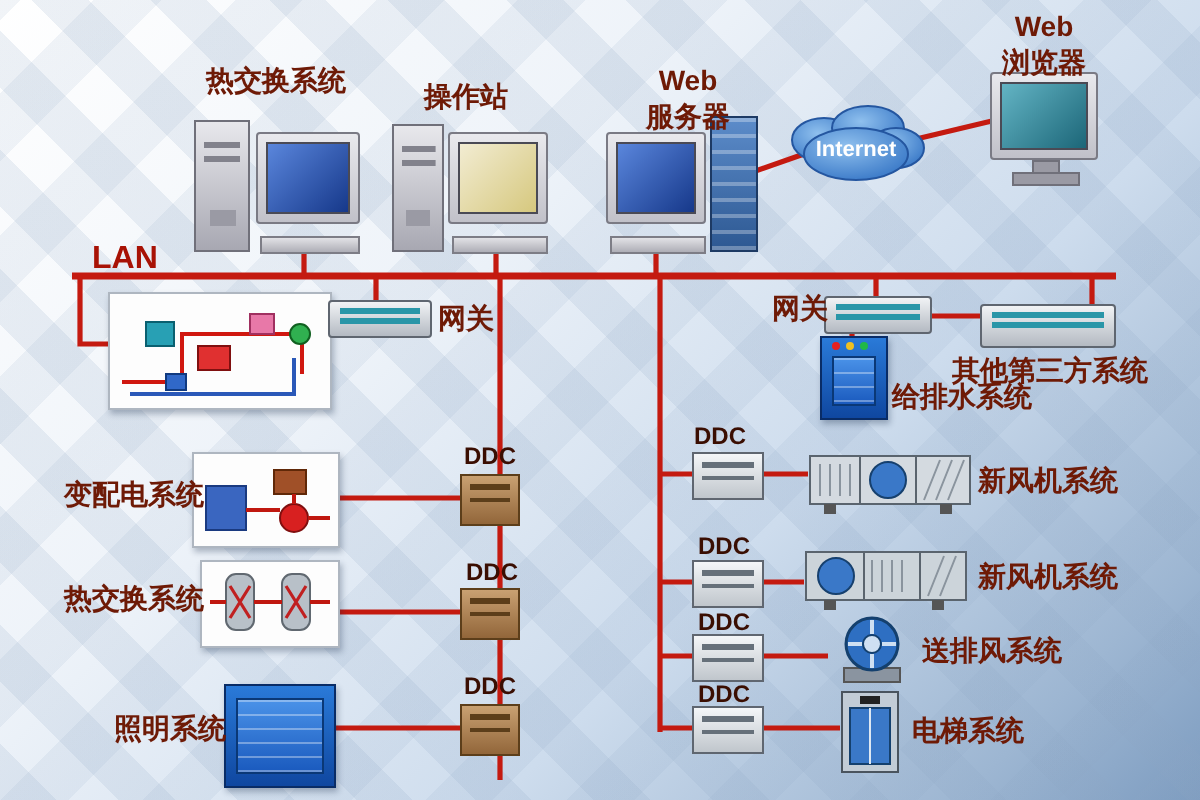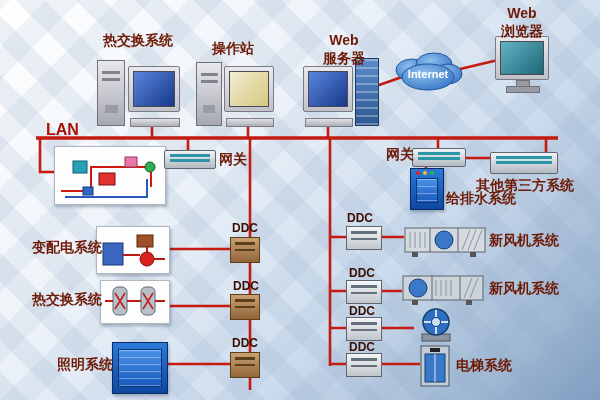--- a/index.html
+++ b/index.html
@@ -229,20 +229,21 @@
   <div class="ddc" style="left:349px;top:304px">DDC</div>
   <div class="ddcdev" style="left:346px;top:317px;width:34px;height:22px"></div>
   <div class="icon" style="left:414px;top:306px;width:44px;height:38px">
     <svg viewBox="0 0 44 38">
       <rect x="8" y="28" width="28" height="7" fill="#8a94a0" stroke="#555"></rect>
       <circle cx="22" cy="16" r="13" fill="#2e6fc2" stroke="#14406e" stroke-width="1.5"></circle>
       <circle cx="22" cy="16" r="4.5" fill="#cfe0f2" stroke="#14406e"></circle>
       <path d="M22,4 V11 M34,16 H27 M22,28 V21 M10,16 H17" stroke="#cfe0f2" stroke-width="2"></path>
     </svg>
   </div>
+  <div class="lbl" style="left:461px;top:317px">送排风系统</div>
 
   <div class="ddc" style="left:349px;top:340px">DDC</div>
   <div class="ddcdev" style="left:346px;top:353px;width:34px;height:22px"></div>
   <div class="icon" style="left:420px;top:344px;width:30px;height:44px">
     <svg viewBox="0 0 30 44">
       <rect x="1" y="2" width="28" height="40" fill="#c2ccd6" stroke="#4a545e"></rect>
       <rect x="5" y="10" width="20" height="28" fill="#3a78c8" stroke="#14406e"></rect>
       <line x1="15" y1="10" x2="15" y2="38" stroke="#dfe8f2"></line>
       <rect x="10" y="4" width="10" height="4" fill="#222"></rect>
     </svg>

